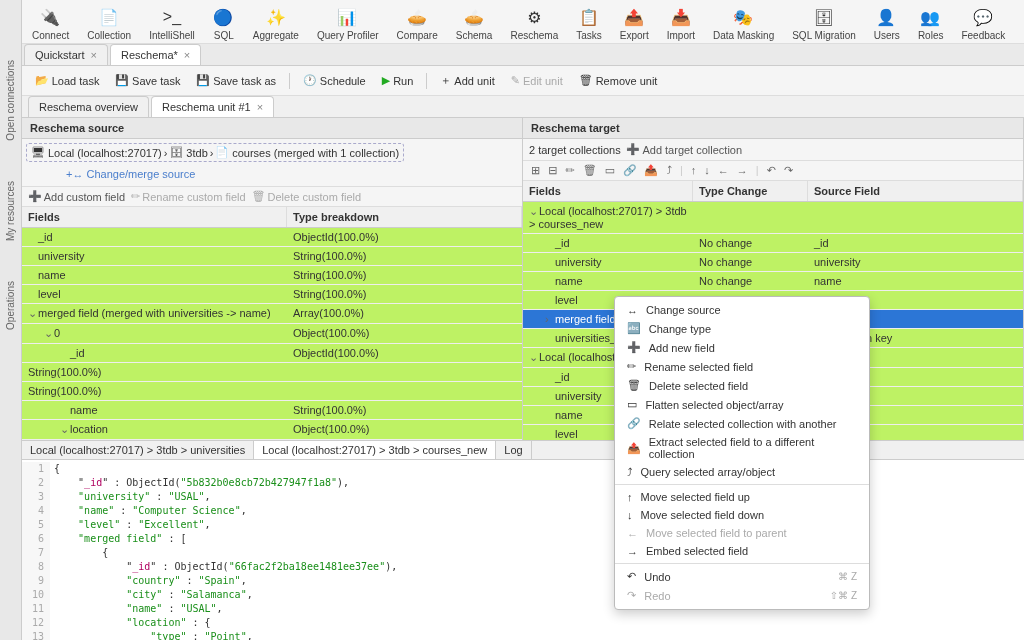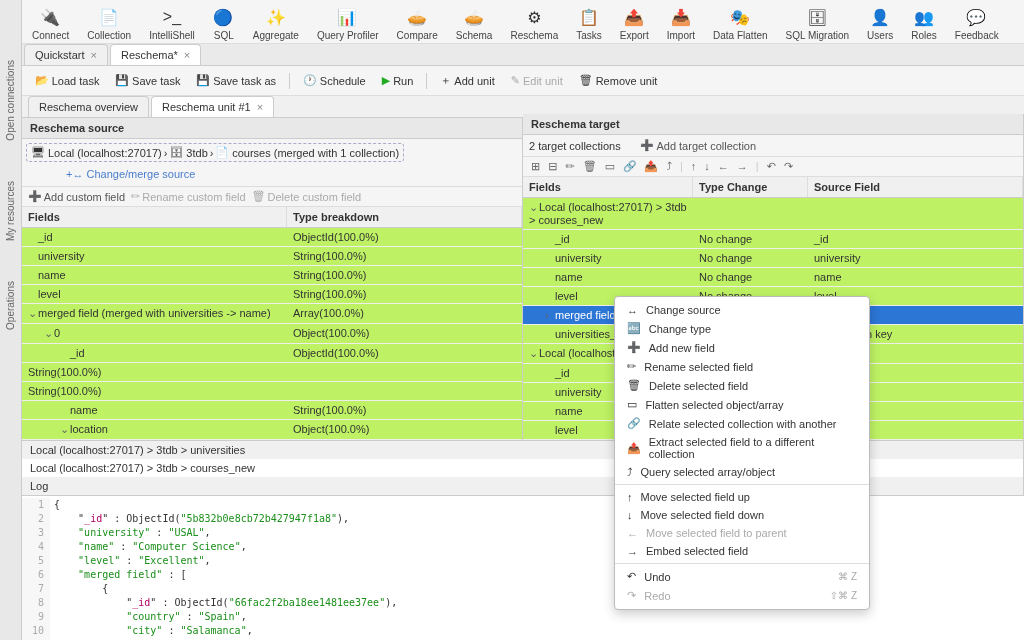--- a/index.html
+++ b/index.html
@@ -12,49 +12,49 @@
 .tb-item { display:flex; flex-direction:column; align-items:center; gap:2px; cursor:pointer; }
 .tb-icon { width:22px; height:22px; display:flex; align-items:center; justify-content:center; font-size:16px; }
 .tb-label { font-size:10px; color:#444; }
 .tabs-row { display:flex; background:#eaeaea; border-bottom:1px solid #ccc; padding-left:2px; }
 .tab { padding:4px 10px; font-size:11px; border:1px solid #ccc; border-bottom:none; border-radius:4px 4px 0 0; margin-right:2px; background:#f0f0f0; display:flex; align-items:center; gap:6px; }
 .tab.active { background:#fff; }
 .tab .x { color:#888; cursor:pointer; }
 .secondary-tb { display:flex; gap:2px; padding:4px 6px; background:#f5f5f5; border-bottom:1px solid #ddd; align-items:center; }
 .btn { padding:2px 6px; font-size:11px; border:1px solid transparent; border-radius:3px; cursor:pointer; display:flex; align-items:center; gap:3px; }
 .unit-tabs { display:flex; background:#f0f0f0; border-bottom:1px solid #ccc; padding-left:6px; }
-.panes { display:flex; flex:1; min-height:0;align-items:flex-end; }
+.panes { display:flex; flex:1; min-height:0; }
 .pane { flex:1; display:flex; flex-direction:column; border-right:1px solid #ccc; min-width:0; position:relative; }
 .pane-hdr { background:#e8e8e8; padding:4px 8px; font-weight:600; font-size:11px; border-bottom:1px solid #ccc; }
 .src-bar { padding:4px; display:flex; align-items:center; gap:4px; border-bottom:1px solid #ddd; flex-wrap:wrap; }
 .breadcrumb { display:flex; align-items:center; gap:2px; font-size:11px; border:1px dashed #aac; padding:2px 4px; border-radius:3px; }
 .bc-seg { display:flex; align-items:center; gap:3px; }
 .link-btn { color:#4a7ecc; cursor:pointer; font-size:11px; padding:2px 4px;margin-left:36px; }
 .field-bar { padding:3px 6px; display:flex; gap:6px; border-bottom:1px solid #ddd; font-size:11px; }
 .fb-item { display:flex; align-items:center; gap:2px; color:#555; cursor:pointer; }
 .fb-item.disabled { color:#aaa; }
 .grid-hdr { display:flex; background:#f0f0f0; border-bottom:1px solid #ccc; font-size:11px; font-weight:600; }
 .grid-hdr > div { padding:4px 6px; border-right:1px solid #ddd; }
 .grid-body { flex:1; overflow:auto; background:#bef264; }
 .row { display:flex; border-bottom:1px solid #eee; font-size:11px; }
 .row > div { padding:3px 6px; }
 .row.sel { background:#2c76d6; color:#fff; }
 .ind1 { padding-left:22px !important; }
 .ind2 { padding-left:38px !important; }
 .chev { display:inline-block; width:10px; color:#666; }
-.tgt-bar { padding:4px 6px; display:flex; align-items:center; gap:20px; border-bottom:1px solid #ddd; }
+.tgt-bar { padding:4px 6px; display:flex; align-items:center; gap:6px; border-bottom:1px solid #ddd; }
 .icon-strip { padding:3px 6px; display:flex; gap:4px; border-bottom:1px solid #ddd; color:#666; }
 .icon-strip span { cursor:pointer; padding:0 2px; }
 .context-menu { position:absolute; top:296px; left:614px; width:256px; background:#fff; border:1px solid #bbb; box-shadow:0 4px 12px rgba(0,0,0,.2); border-radius:4px; z-index:100; padding:4px 0; }
 .cm-item { padding:3px 12px; font-size:11px; display:flex; align-items:center; gap:8px; cursor:pointer; }
 .cm-item.disabled { color:#aaa; }
 .cm-sep { height:1px; background:#ddd; margin:3px 0; }
 .cm-short { margin-left:auto; color:#aaa; font-size:10px; }
 .bottom { border-top:1px solid #ccc; display:flex; flex-direction:column; height:200px; }
-.btabs { display:flex; background:#f0f0f0; border-bottom:1px solid #ccc;flex-direction:column; }
+.btabs { display:flex; background:#f0f0f0; border-bottom:1px solid #ccc; }
 .btab { padding:3px 8px; font-size:11px; border-right:1px solid #ccc; background:#f0f0f0; cursor:pointer; }
 .btab.active { background:#fff; }
 .code { flex:1; overflow:auto; background:#fff; font-family:Menlo,Consolas,monospace; font-size:10px; line-height:14px; padding:2px 0; }
 .cl { display:flex; }
 .ln { width:28px; text-align:right; padding-right:6px; color:#aaa; background:#f7f7f7; user-select:none; }
 .ct { white-space:pre; padding-left:4px; }
 .s { color:#1a8f1a; }
 .k { color:#b00060; }
 </style>
 </head>
@@ -111,21 +111,21 @@
         <div class="tb-item">
           <div class="tb-icon">📤</div>
           <div class="tb-label">Export</div>
         </div>
         <div class="tb-item">
           <div class="tb-icon">📥</div>
           <div class="tb-label">Import</div>
         </div>
         <div class="tb-item">
           <div class="tb-icon">🎭</div>
-          <div class="tb-label">Data Flatten</div>
+          <div class="tb-label">Data Masking</div>
         </div>
         <div class="tb-item">
           <div class="tb-icon">🗄</div>
           <div class="tb-label">SQL Migration</div>
         </div>
         <div class="tb-item">
           <div class="tb-icon">👤</div>
           <div class="tb-label">Users</div>
         </div>
         <div class="tb-item">

